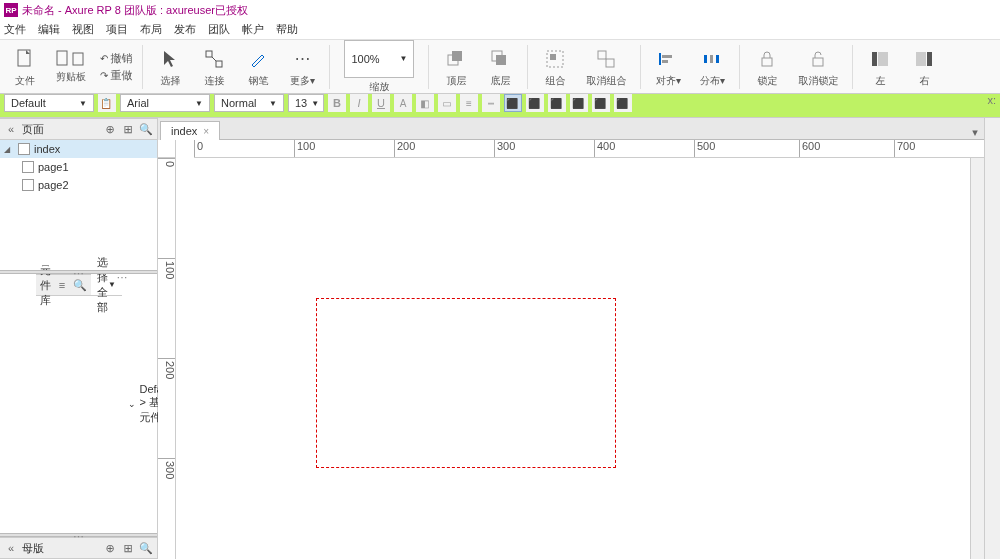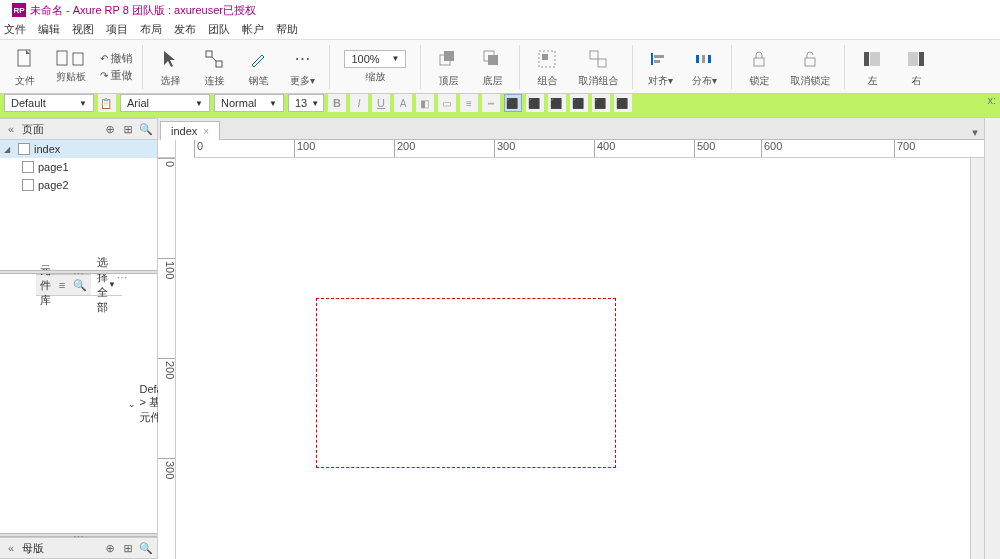--- a/index.html
+++ b/index.html
@@ -1,29 +1,29 @@
 <!DOCTYPE html>
 <html><head>
 <meta charset="utf-8">
 <style>
 * { margin:0; padding:0; box-sizing:border-box; font-family:"Microsoft YaHei",Arial,sans-serif; font-size:11px; }
 body { background:#fff; width:1000px; height:559px; overflow:hidden; color:#333; }
-.titlebar { height:20px; display:flex; align-items:center; padding:0 12px; background:#fff; }
+.titlebar { height:20px; display:flex; align-items:center; padding:0 4px; background:#fff; }
 .titlebar .logo { width:14px; height:14px; background:#a0007f; color:#fff; font-size:8px; display:flex; align-items:center; justify-content:center; margin-right:4px; font-weight:bold; }
 .titlebar span { color:#a0007f; }
 .menubar { height:20px; display:flex; align-items:center; padding:0 4px; gap:12px; border-bottom:1px solid #e0e0e0; }
 .menubar span { cursor:default; }
 .toolbar { height:54px; display:flex; align-items:center; gap:10px; padding:4px 8px; border-bottom:1px solid #ccc; background:#f9f9f9; }
 .tb-group { display:flex; flex-direction:column; align-items:center; gap:2px; padding:0 4px; }
 .tb-label { font-size:10px; color:#555; }
 .tb-icon { width:26px; height:26px; display:flex; align-items:center; justify-content:center; color:#555; }
 .tb-sep { width:1px; height:44px; background:#ddd; }
 .tb-small-col { display:flex; flex-direction:column; gap:2px; }
 .tb-small { font-size:10px; color:#555; display:flex; align-items:center; gap:2px; }
-.zoom-box { border:1px solid #bbb; background:#fff; padding:2px 6px; font-size:11px; display:flex; align-items:center; gap:12px; }
+.zoom-box { border:1px solid #bbb; background:#fff; padding:12px 6px; font-size:11px; display:flex; align-items:center; gap:20px; }
 .formatbar { height:24px; display:flex; align-items:flex-start; gap:4px; padding:0 4px; border-bottom:1px solid #ccc; background:#bef264; }
 .fb-select { border:1px solid #bbb; background:#fff; padding:2px 6px; font-size:11px; display:flex; align-items:center; gap:4px; height:18px; }
 .fb-btn { width:18px; height:18px; border:1px solid transparent; display:flex; align-items:center; justify-content:center; color:#999; font-size:10px; background:#f2f2f2; }
 .fb-btn.active { background:#cde; border-color:#8ac; }
 .main { display:flex; height:441px; }
 .left { width:158px; display:flex; flex-direction:column; border-right:1px solid #ccc; }
 .panel-hdr { height:22px; background:#eee; border-top:1px solid #ccc; border-bottom:1px solid #ccc; display:flex; align-items:center; padding:0 4px; gap:4px; }
 .panel-hdr .title { flex:1; }
 .panel-hdr .ico { width:14px; height:14px; display:flex; align-items:center; justify-content:center; color:#666; font-size:11px; }
 .page-tree { background:#fff; }
@@ -364,21 +364,21 @@
     </div>
     <div style="display:flex">
       <div style="width:18px;height:18px;border-right:1px solid #ccc;border-bottom:1px solid #ccc"></div>
       <div class="ruler-h" style="flex:1">
         <div class="tick-h" style="left:0"><span>0</span></div>
         <div class="tick-h" style="left:100px"><span>100</span></div>
         <div class="tick-h" style="left:200px"><span>200</span></div>
         <div class="tick-h" style="left:300px"><span>300</span></div>
         <div class="tick-h" style="left:400px"><span>400</span></div>
         <div class="tick-h" style="left:500px"><span>500</span></div>
-        <div class="tick-h" style="left:567px"><span>600</span></div>
+        <div class="tick-h" style="left:605px"><span>600</span></div>
         <div class="tick-h" style="left:700px"><span>700</span></div>
 
       </div>
     </div>
     <div class="canvas-wrap">
       <div class="ruler-v">
         <div class="tick-v" style="top:0"><span>0</span></div>
         <div class="tick-v" style="top:100px"><span>100</span></div>
         <div class="tick-v" style="top:200px"><span>200</span></div>
         <div class="tick-v" style="top:300px"><span>300</span></div>

